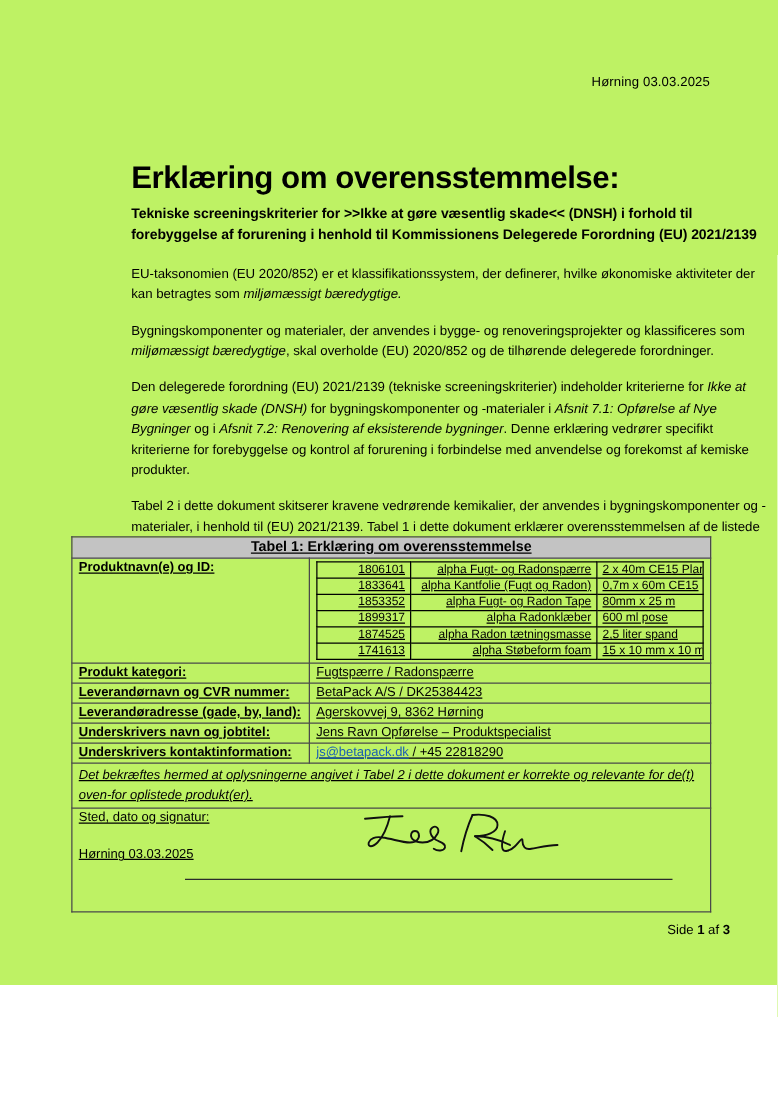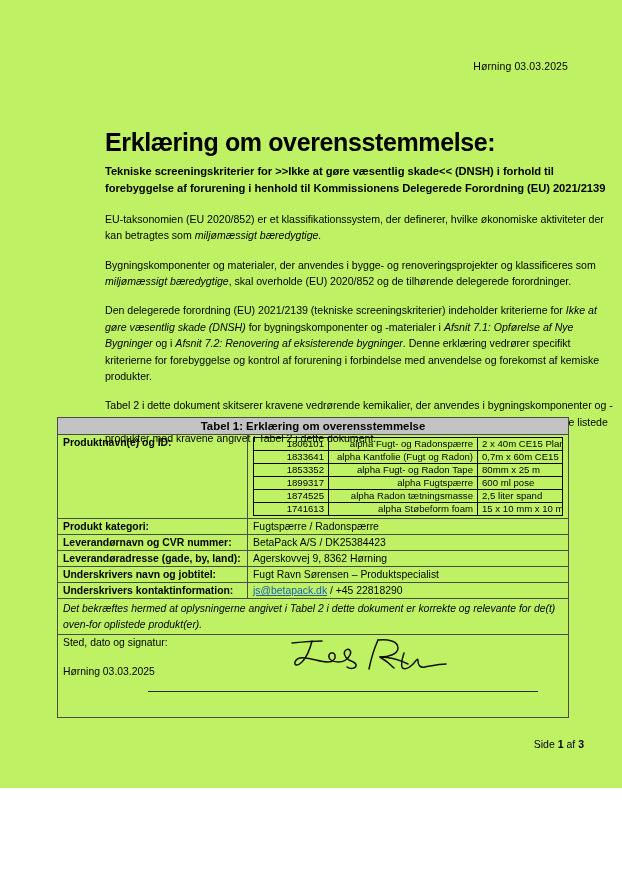--- a/index.html
+++ b/index.html
@@ -49,25 +49,26 @@
     line-height: 1.55;
     margin: 0 0 13px 0;
     letter-spacing: -0.002em;
   }
   p.body-par em { font-style: italic; }
 
   
   table.main-table {
     position: absolute;
     left: 57px;
-    top: 417px;
+    top: 429px;
     width: 511px;
     border-collapse: collapse;
     table-layout: fixed;
     font-size: 10.4px;
+    text-decoration: underline;
   }
   table.main-table td {
     border: 1px solid #4a4a4a;
     padding: 2px 5px;
     vertical-align: top;
   }
   td.tbl-header {
     background: #c3c3c3;
     text-align: center;
     font-weight: bold;
@@ -194,21 +195,21 @@
                   <td class="col-name">alpha Kantfolie (Fugt og Radon)</td>
                   <td class="col-spec">0,7m x 60m CE15</td>
                 </tr>
                 <tr>
                   <td class="col-id">1853352</td>
                   <td class="col-name">alpha Fugt- og Radon Tape</td>
                   <td class="col-spec">80mm x 25 m</td>
                 </tr>
                 <tr>
                   <td class="col-id">1899317</td>
-                  <td class="col-name">alpha Fugtspærre</td>
+                  <td class="col-name">alpha Radonklæber</td>
                   <td class="col-spec">600 ml pose</td>
                 </tr>
                 <tr>
                   <td class="col-id">1874525</td>
                   <td class="col-name">alpha Radon tætningsmasse</td>
                   <td class="col-spec">2,5 liter spand</td>
                 </tr>
                 <tr>
                   <td class="col-id">1741613</td>
                   <td class="col-name">alpha Støbeform foam</td>
@@ -227,21 +228,21 @@
         <tr>
           <td class="label-cell">Leverandørnavn og CVR nummer:</td>
           <td class="value-cell">BetaPack A/S / DK25384423</td>
         </tr>
         <tr>
           <td class="label-cell">Leverandøradresse (gade, by, land):</td>
           <td class="value-cell">Agerskovvej 9, 8362 Hørning</td>
         </tr>
         <tr>
           <td class="label-cell">Underskrivers navn og jobtitel:</td>
-          <td class="value-cell">Fugt Ravn Sørensen – Produktspecialist</td>
+          <td class="value-cell">Jens Ravn Opførelse – Produktspecialist</td>
         </tr>
         <tr>
           <td class="label-cell">Underskrivers kontaktinformation:</td>
           <td class="value-cell"><a class="link-mail" href="#">js@betapack.dk</a><span> / +45 22818290</span></td>
         </tr>
       </tbody>
       <tbody>
         <tr>
         <td class="confirm-cell" colspan="2">Det bekræftes hermed at oplysningerne angivet i Tabel 2 i dette dokument er korrekte og relevante for de(t) oven-for oplistede produkt(er).</td>
       </tr>

